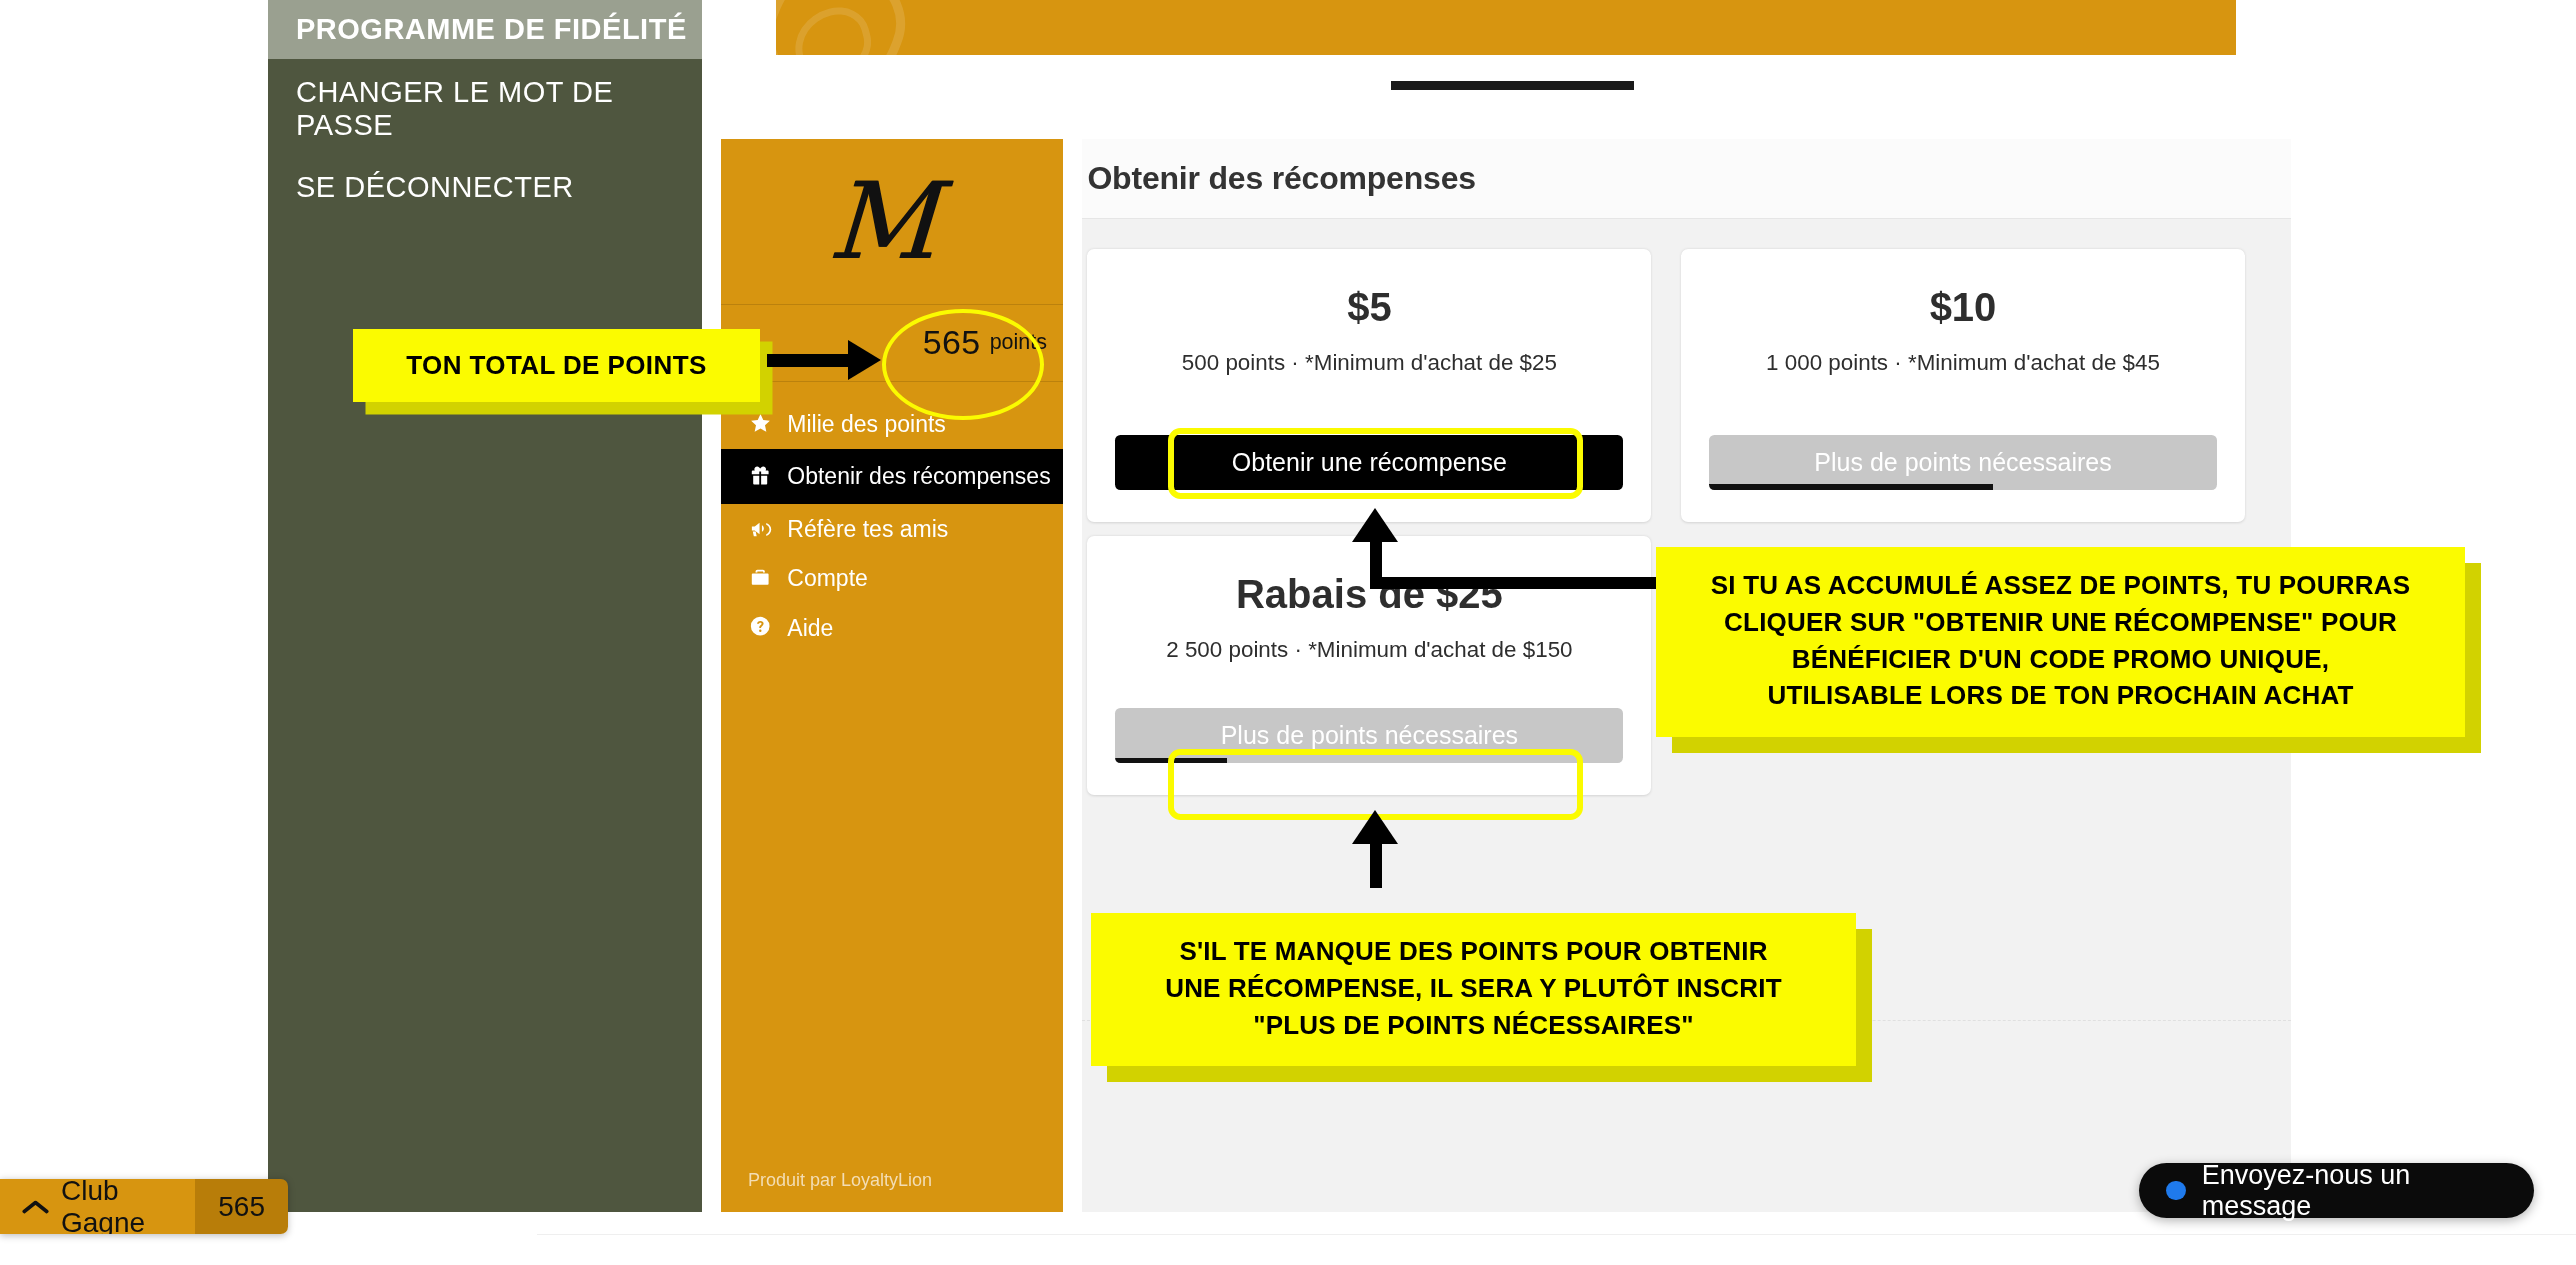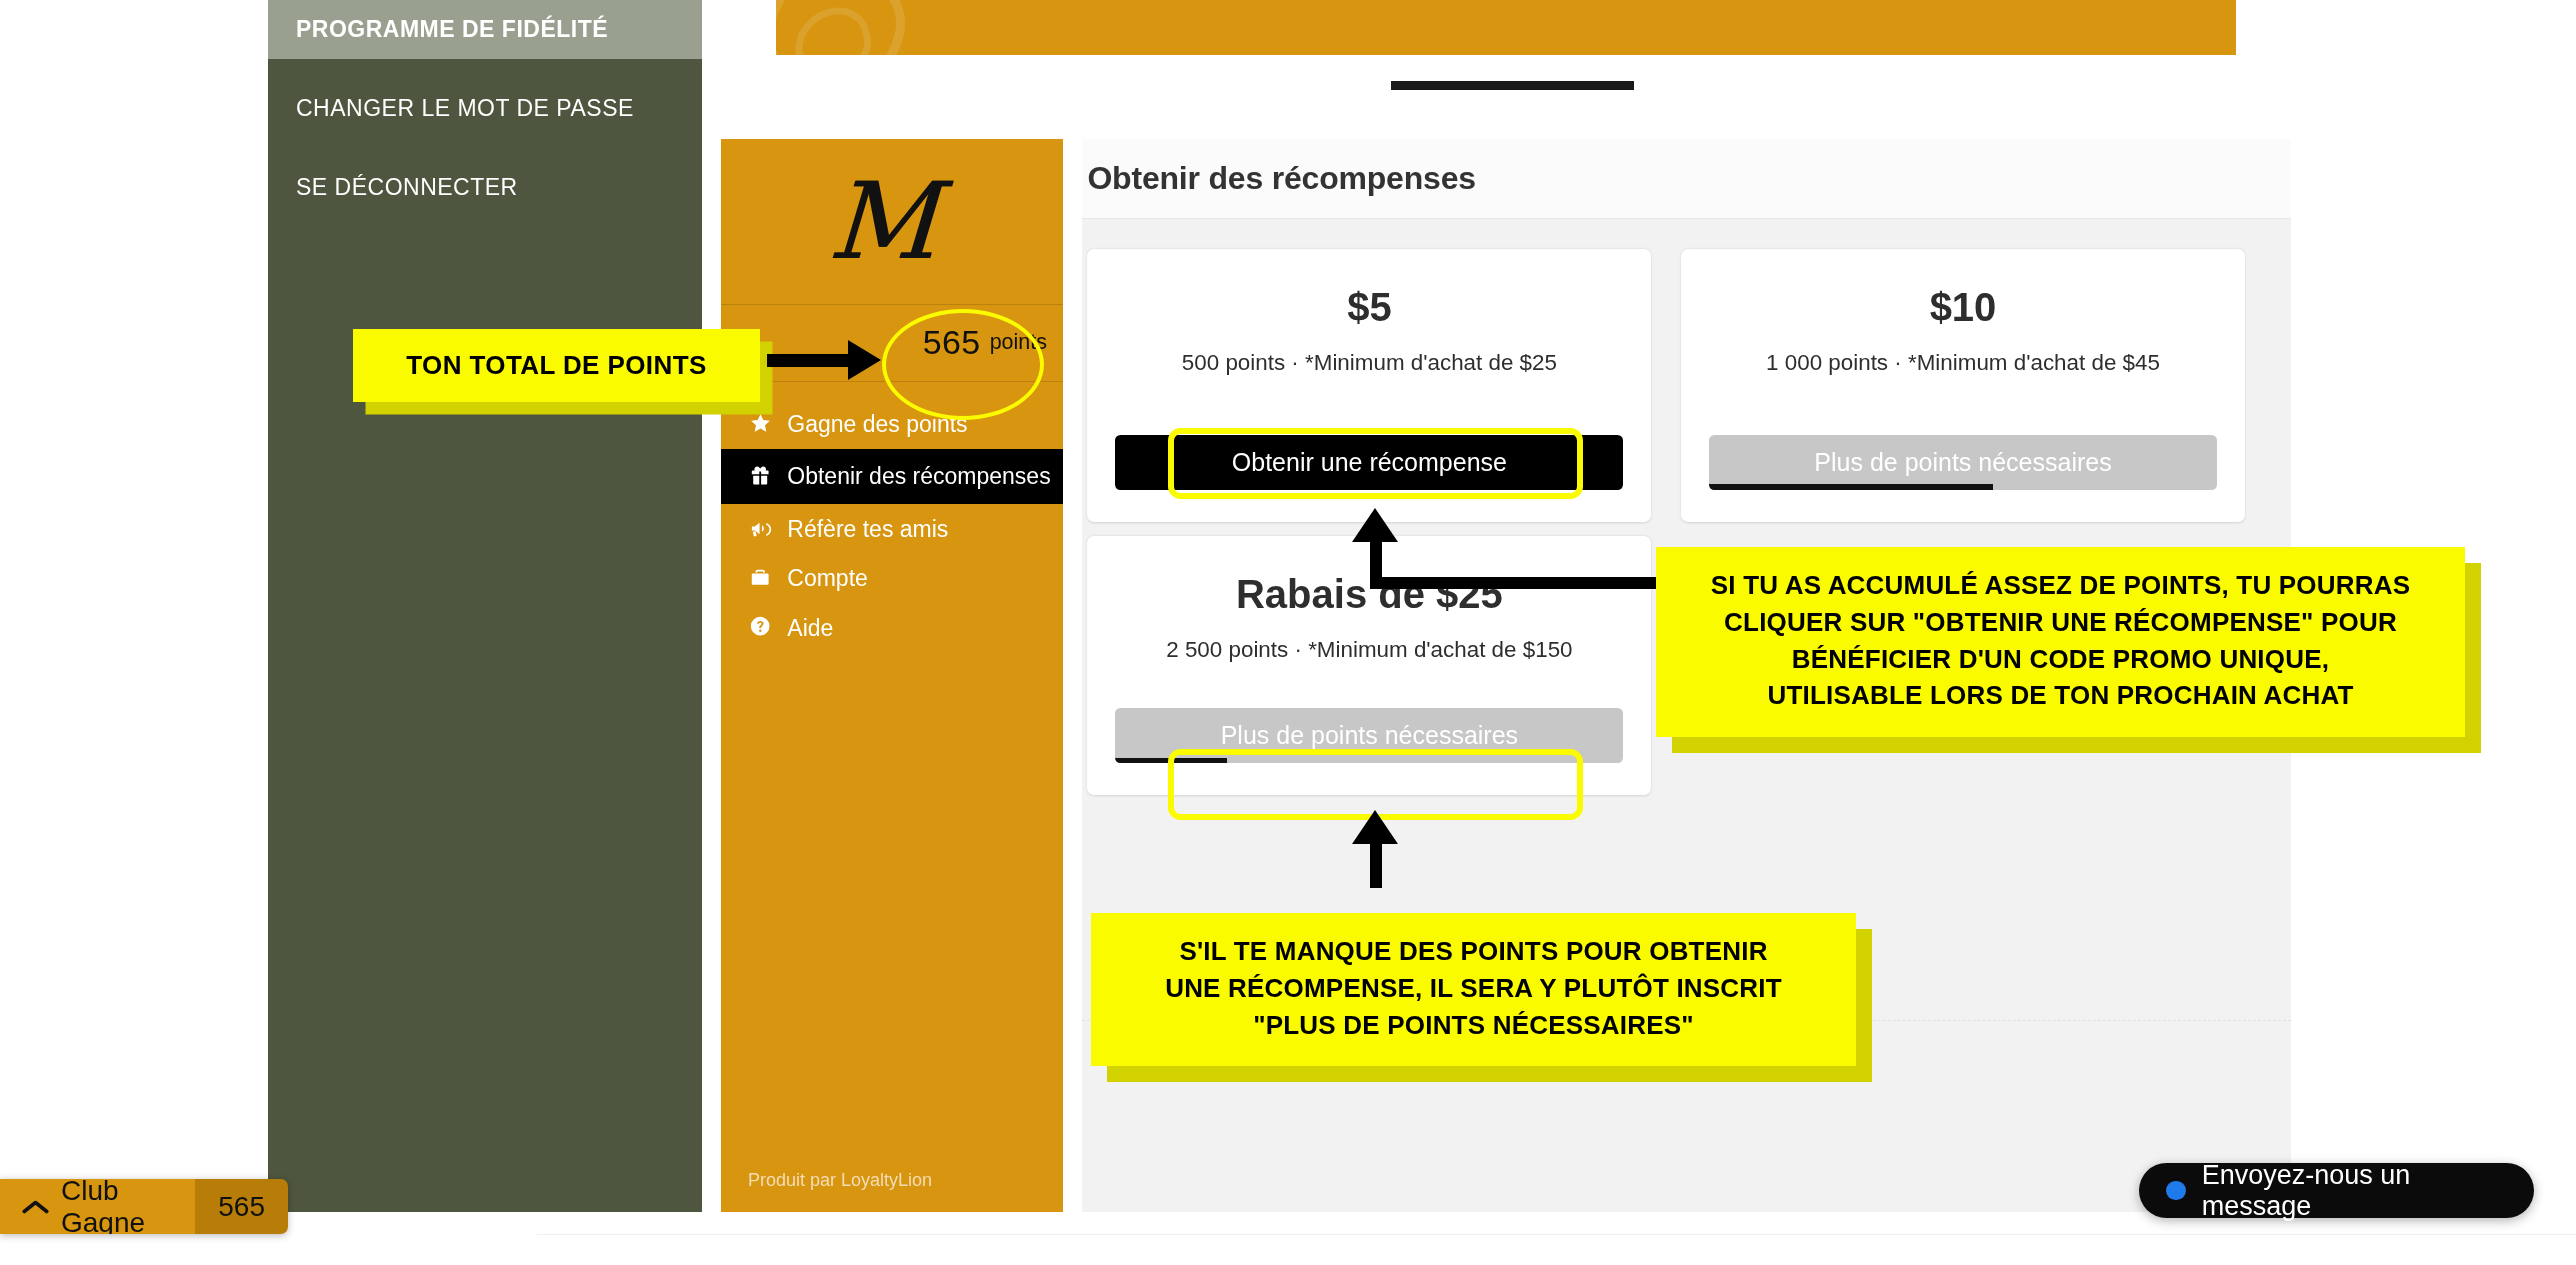--- a/index.html
+++ b/index.html
@@ -8,21 +8,21 @@
     background:#ffffff;
     font-family:"Liberation Sans", sans-serif;
   }
 
   
   #account-sidebar{
     position:absolute;left:268px;top:0;width:434px;height:1212px;
     background:#4f563f;
   }
   #account-sidebar .nav-item{
-    color:#ffffff;font-size:23px;letter-spacing:0.5px;
+    color:#ffffff;font-size:29px;letter-spacing:0.5px;
     padding:0 0 0 28px;height:63px;display:flex;align-items:center;
     box-sizing:border-box;
   }
   #account-sidebar .nav-item.active{
     background:#9aa090;font-weight:bold;height:59px;
   }
   #account-sidebar .nav-item.sp1{margin-top:18px;}
   #account-sidebar .nav-item.sp2{margin-top:16px;}
 
   
@@ -259,21 +259,21 @@
   </div>
   <div class="widget-divider"></div>
 
   <div id="widget-menu">
     <div class="widget-menu-item">
       <span class="wicon">
         <svg width="23" height="23" viewBox="0 0 24 24" fill="#ffffff">
             <path d="M12 2l2.9 6.3 6.9.8-5.1 4.7 1.4 6.8L12 17.3 5.9 20.6l1.4-6.8L2.2 9.1l6.9-.8z"></path>
           </svg>
       </span>
-      <span>Gagne des points</span>
+      <span>Milie des points</span>
     </div>
     <div class="widget-menu-item active">
       <span class="wicon">
         <svg width="22.4" height="22.4" viewBox="0 0 24 24" fill="#ffffff">
             <path d="M20 7h-2.2a3 3 0 0 0-.5-3.6c-1.2-1.2-3.2-1-4.3.3L12 4.8l-1-1.1C9.9 2.4 7.9 2.2 6.7 3.4A3 3 0 0 0 6.2 7H4a1 1 0 0 0-1 1v3h8V8h2v3h8V8a1 1 0 0 0-1-1zM4.5 12.5V21a1 1 0 0 0 1 1H11v-9.5zm8.5 0V22h5.5a1 1 0 0 0 1-1v-8.5z"></path>
           </svg>
       </span>
       <span>Obtenir des récompenses</span>
     </div>
     <div class="widget-menu-item">

